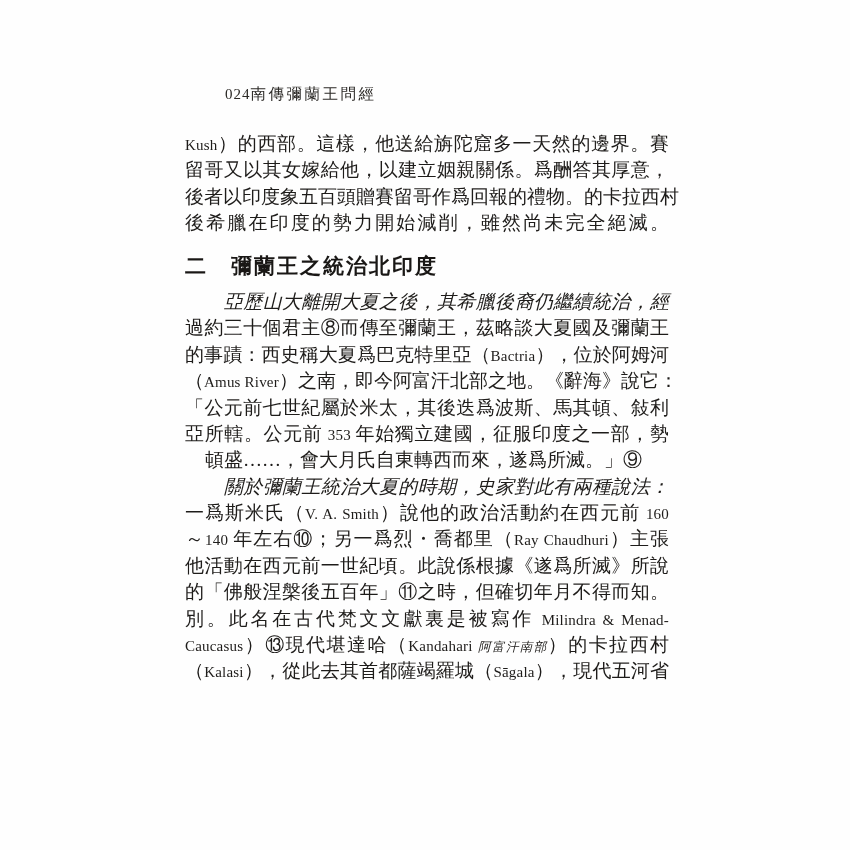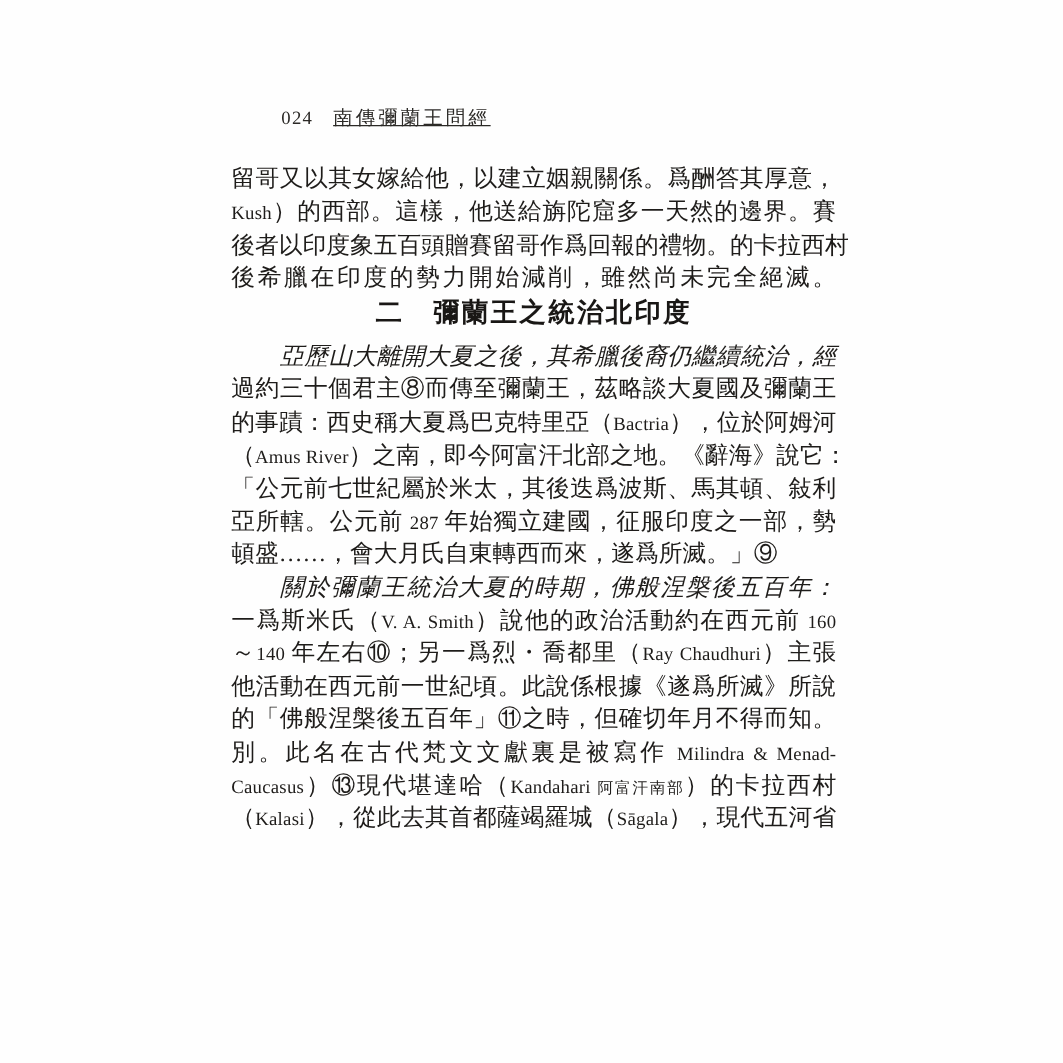--- a/index.html
+++ b/index.html
@@ -15,100 +15,100 @@
     overflow: hidden;
     color: #1e1c1a;
   }
   
   .running-header {
     position: absolute;
     top: 84px;
     left: 225px;
     display: flex;
     align-items: baseline;
-    gap: 16px;
     color: #2b2926;
   }
   .page-number {
     font-size: 15px;
     letter-spacing: 1px;
   }
   .book-title {
     font-size: 15.5px;
     letter-spacing: 2.5px;
-    text-decoration: underline;
   }
   
   .text-column {
     position: absolute;
     top: 131px;
     left: 185px;
     width: 484px;
   }
   .body-line {
     font-size: 19px;
     line-height: 26.4px;
     height: 26.4px;
     white-space: nowrap;
     text-align: justify;
     text-align-last: justify;
     color: #1e1c1a;
   }
   .body-line.no-justify {
     text-align: right;
     text-align-last: left;
+    margin-left: 20px;
   }
   .body-line.indent {
     padding-left: 39px;
     font-style: italic;
   }
   .heading-line {
     font-size: 21px;
     font-weight: bold;
     line-height: 26.4px;
     height: 26.4px;
+    margin-top: 16px;
     margin-bottom: 10px;
-    text-align: center;
     letter-spacing: 2px;
     color: #191715;
     white-space: nowrap;
   }
   .latin {
     font-size: 15px;
     letter-spacing: 0.2px;
   }
   .small-cjk {
     font-size: 12.5px;
+    font-style: italic;
   }
 </style>
 </head>
 <body>
 
 <div class="page">
 
   <div class="running-header">
     <span class="page-number">024</span>
     <span class="book-title">南傳彌蘭王問經</span>
   </div>
 
   <div class="text-column">
 
-  <div class="body-line">留哥又以其女嫁給他，以建立姻親關係。爲酬答其厚意，</div>
-      <div class="body-line"><span class="latin">Kush</span>）的西部。這樣，他送給旃陀窟多一天然的邊界。賽</div>
+  <div class="body-line"><span class="latin">Kush</span>）的西部。這樣，他送給旃陀窟多一天然的邊界。賽</div>
+      <div class="body-line">留哥又以其女嫁給他，以建立姻親關係。爲酬答其厚意，</div>
       <div class="body-line">後者以印度象五百頭贈賽留哥作爲回報的禮物。的卡拉西村</div>
       <div class="body-line">後希臘在印度的勢力開始減削，雖然尚未完全絕滅。</div>
       <div class="heading-line">二　彌蘭王之統治北印度</div>
       <div class="body-line indent">亞歷山大離開大夏之後，其希臘後裔仍繼續統治，經</div>
       <div class="body-line">過約三十個君主⑧而傳至彌蘭王，茲略談大夏國及彌蘭王</div>
       <div class="body-line">的事蹟：西史稱大夏爲巴克特里亞（<span class="latin">Bactria</span>），位於阿姆河</div>
       <div class="body-line">（<span class="latin">Amus River</span>）之南，即今阿富汗北部之地。《辭海》說它：</div>
       <div class="body-line">「公元前七世紀屬於米太，其後迭爲波斯、馬其頓、敍利</div>
-      <div class="body-line">亞所轄。公元前 <span class="latin">287 </span>年始獨立建國，征服印度之一部，勢</div>
+      <div class="body-line">亞所轄。公元前 <span class="latin">353 </span>年始獨立建國，征服印度之一部，勢</div>
       <div class="body-line no-justify">頓盛……，會大月氏自東轉西而來，遂爲所滅。」⑨</div>
-      <div class="body-line indent">關於彌蘭王統治大夏的時期，佛般涅槃後五百年：</div>
+      <div class="body-line indent">關於彌蘭王統治大夏的時期，史家對此有兩種說法：</div>
       <div class="body-line">一爲斯米氏（<span class="latin">V. A. Smith</span>）說他的政治活動約在西元前 <span class="latin">160</span></div>
       <div class="body-line">～<span class="latin">140 </span>年左右⑩；另一爲烈・喬都里（<span class="latin">Ray Chaudhuri</span>）主張</div>
       <div class="body-line">他活動在西元前一世紀頃。此說係根據《遂爲所滅》所說</div>
       <div class="body-line">的「佛般涅槃後五百年」⑪之時，但確切年月不得而知。</div>
       <div class="body-line">別。此名在古代梵文文獻裏是被寫作 <span class="latin">Milindra &amp; Menad-</span></div>
       <div class="body-line"><span class="latin">Caucasus</span>）⑬現代堪達哈（<span class="latin">Kandahari </span><span class="small-cjk">阿富汗南部</span>）的卡拉西村</div>
       <div class="body-line">（<span class="latin">Kalasi</span>），從此去其首都薩竭羅城（<span class="latin">Sāgala</span>），現代五河省</div>
     </div>
 
 </div>

